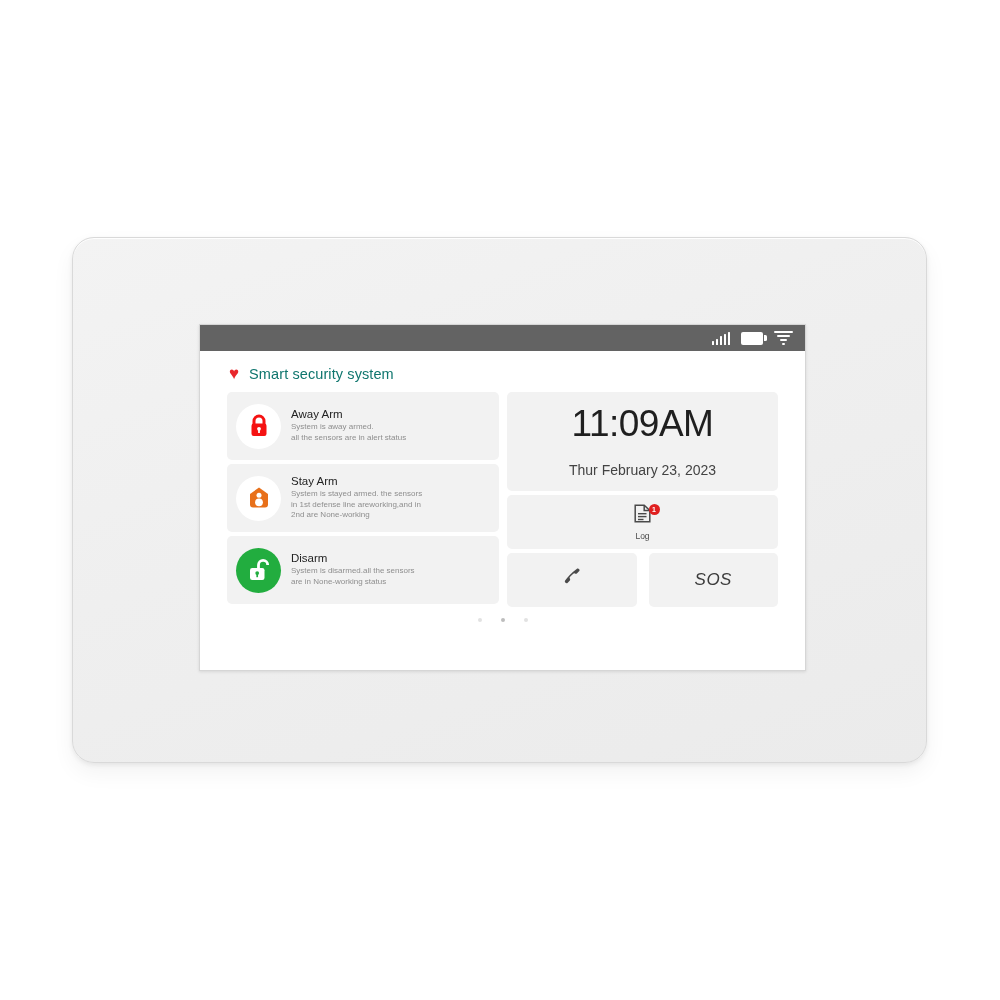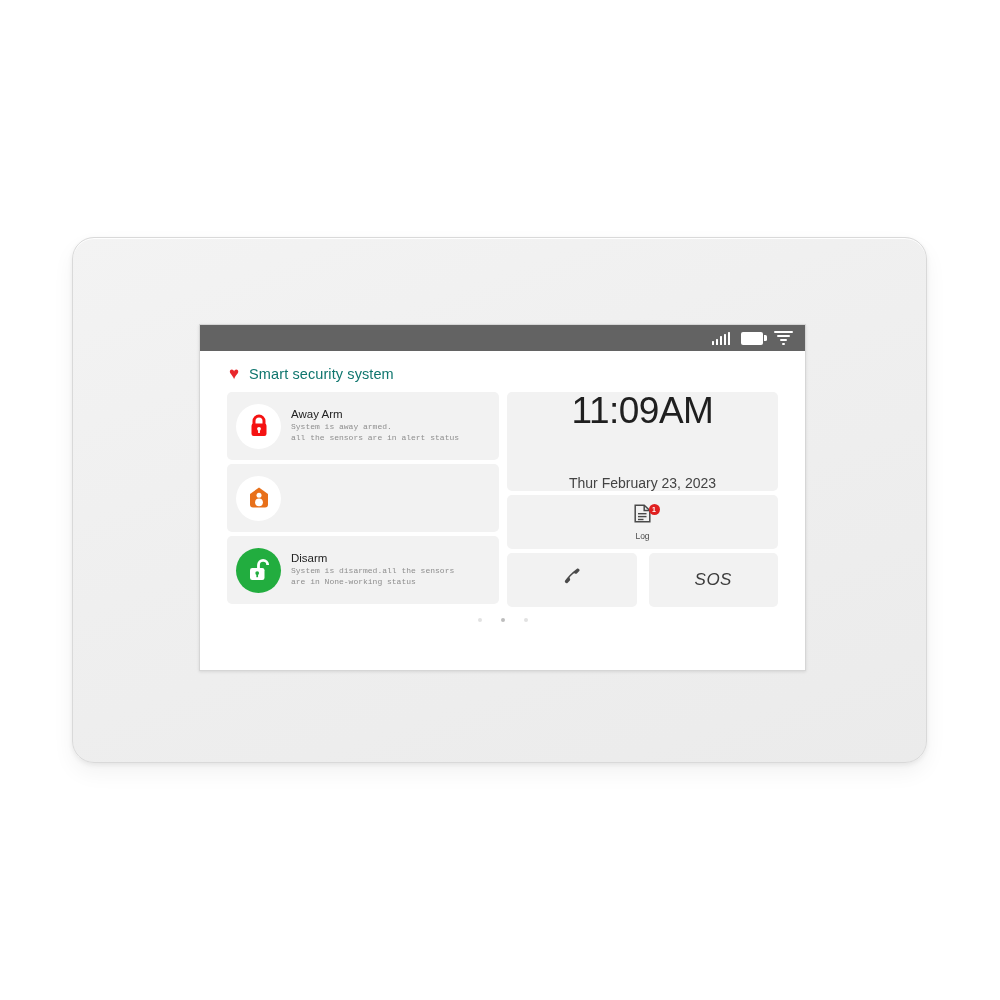--- a/index.html
+++ b/index.html
@@ -115,31 +115,31 @@
   .mode-icon-wrap {
     width: 45px; height: 45px; border-radius: 50%;
     display: flex; align-items: center; justify-content: center;
     flex: 0 0 45px;
   }
   .icon-white { background: #ffffff; }
   .icon-green { background: #22ad3f; }
 
   .mode-text { min-width: 0; }
   .mode-title { font-size: 11.5px; color: #232323; margin-bottom: 2px; }
-  .mode-desc { font-size: 8px; color: #8e8e8e; line-height: 1.33; font-family: Liberation Mono, monospace; }
+  .mode-desc { font-size: 8px; color: #8e8e8e; line-height: 1.33; }
 
   
   .clock-card {
     background: #f2f2f2;
     border-radius: 5px;
     height: 99px;
     display: flex;
     flex-direction: column;
     align-items: center;
-    justify-content: space-between;
+    justify-content: center;
   }
   .clock-time {
     font-size: 37px;
     color: #1f1f1f;
     letter-spacing: -0.5px;
     line-height: 1;
   }
   .clock-date {
     font-size: 14px;
     color: #434343;
@@ -247,20 +247,28 @@
           </span>
         </div>
 
         <div class="mode-row">
           <span class="mode-icon-wrap icon-white">
             <svg width="22" height="24" viewBox="0 0 22 24" aria-hidden="true">
               <path d="M11 1.5 20 8v10.5a3 3 0 0 1-3 3H5a3 3 0 0 1-3-3V8z" fill="#e8701a"></path>
               <circle cx="11" cy="9.2" r="2.5" fill="#ffffff"></circle>
               <circle cx="11" cy="16.3" r="3.9" fill="#ffffff"></circle>
             </svg>
+          </span>
+          <span class="mode-text">
+            <div class="mode-title">Stay Arm</div>
+            <div class="mode-desc">
+              <div>System is stayed armed. the sensors</div>
+              <div>in 1st defense line areworking,and in</div>
+              <div>2nd are None-working</div>
+            </div>
           </span>
         </div>
 
         <div class="mode-row">
           <span class="mode-icon-wrap icon-green">
             <svg width="24" height="25" viewBox="0 0 24 25" aria-hidden="true">
               <path d="M11.5 10V7a4.6 4.6 0 0 1 9.2 0" fill="none" stroke="#ffffff" stroke-width="2.8"></path>
               <rect x="3" y="10" width="14.5" height="12" rx="2.2" fill="#ffffff"></rect>
               <circle cx="10.2" cy="15.1" r="1.9" fill="#22ad3f"></circle>
               <rect x="9.35" y="15.3" width="1.7" height="3.9" fill="#22ad3f"></rect>

